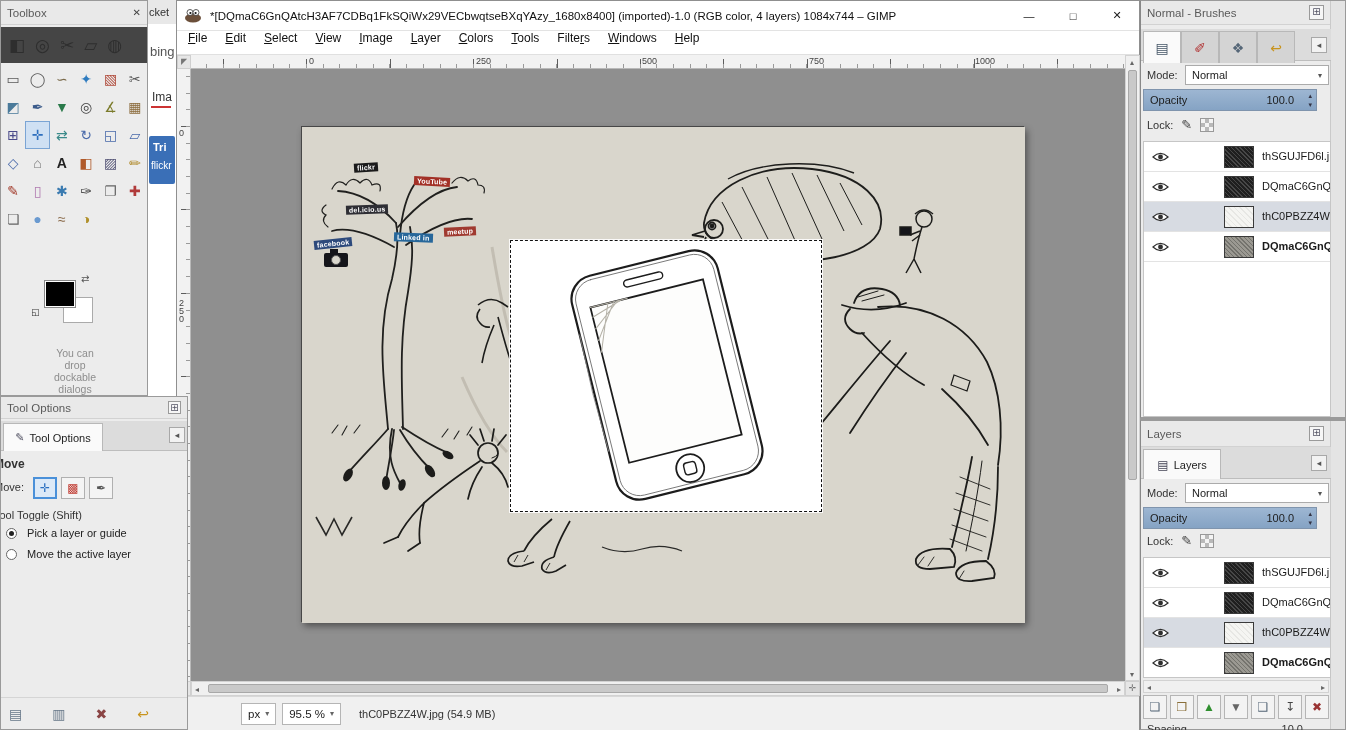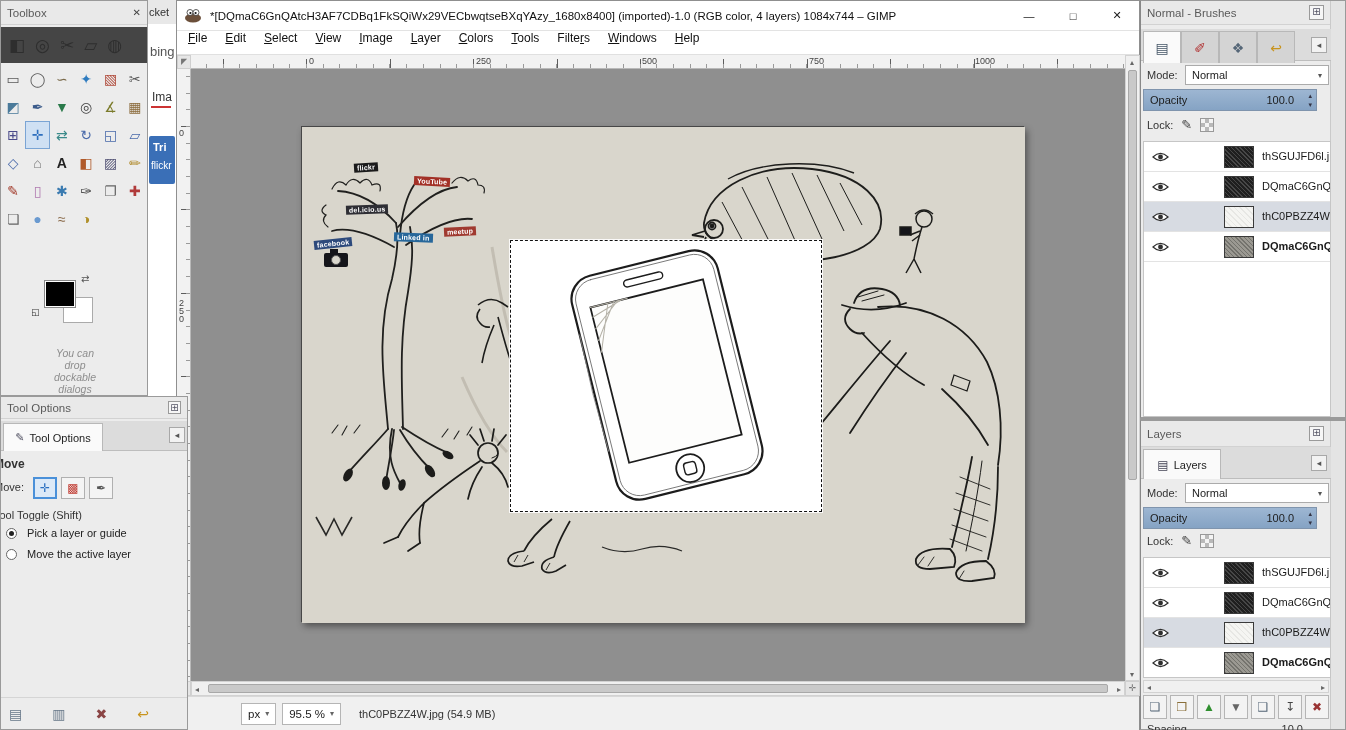--- a/index.html
+++ b/index.html
@@ -21,21 +21,21 @@
   #tools-grid{position:absolute;left:0;top:64px;width:146px;display:grid;
        grid-template-columns:repeat(6,1fr)}
   .tool{height:28px;display:flex;align-items:center;justify-content:center;font-size:14px;cursor:default}
   .tool.sel{background:#cfe0f3;border:1px solid #7aa4d4}
   .fg-swatch{position:absolute;left:44px;top:280px;width:30px;height:26px;background:#000;
        border:1px solid #fff;outline:1px solid #888;z-index:2}
   .bg-swatch{position:absolute;left:62px;top:296px;width:30px;height:26px;background:#fff;
        border:1px solid #aaa;z-index:1}
   .swap-ico{position:absolute;left:80px;top:272px;font-size:10px;color:#555}
   .mini-swatch{position:absolute;left:30px;top:306px;font-size:9px;color:#333}
-  .drop-hint{position:absolute;left:46px;top:346px;width:56px;text-align:center;font-style:italic;
+  .drop-hint{position:absolute;left:46px;top:346px;width:56px;text-align:center;
        font-size:10.5px;color:#8d8d8d;line-height:12px}
   
   .tabstrip{position:absolute;background:#dcdcdc;border-bottom:1px solid #bdbdbd}
   .tab{background:#d4d4d4;border:1px solid #b8b8b8;border-bottom:none;display:flex;
        align-items:center;justify-content:center;gap:5px}
   .tab.sel{background:#fafafa}
   .clipL{margin-left:-7px;white-space:nowrap}
   .radio{width:11px;height:11px;border:1px solid #666;border-radius:50%;background:#fff;
        display:inline-block;vertical-align:-2px}
   .radio.on::after{content:"";display:block;width:5px;height:5px;margin:2px;border-radius:50%;background:#222}

